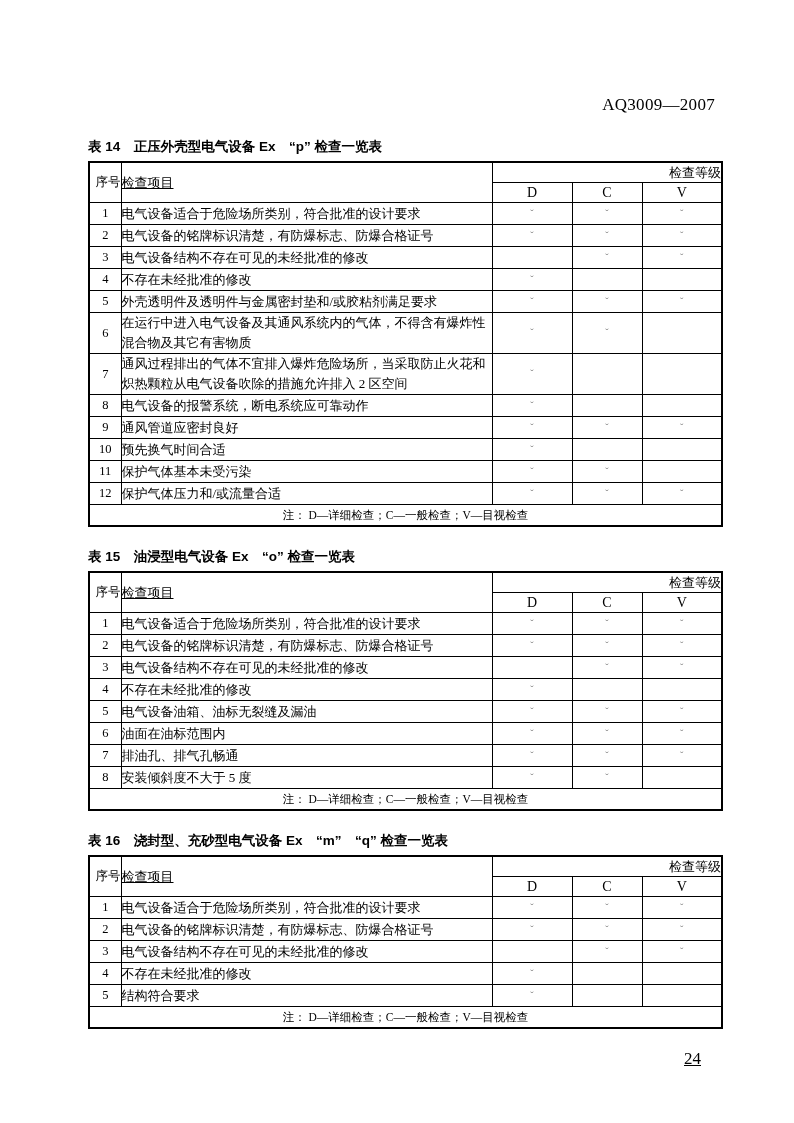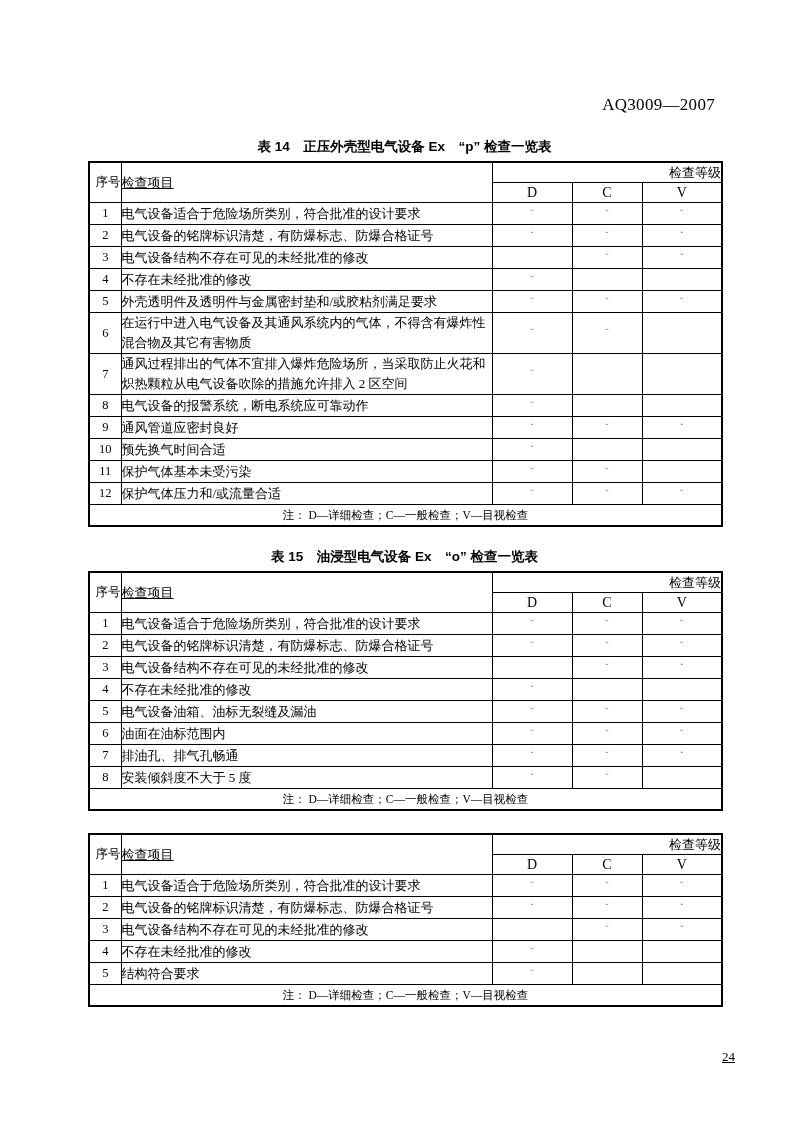--- a/index.html
+++ b/index.html
@@ -26,21 +26,21 @@
   .content {
     position: absolute;
     top: 139px;
     left: 88px;
     width: 633px;
   }
   .tbl-block + .tbl-block {
     margin-top: 22px;
   }
   .tbl-title {
-    text-align: center;
+    text-align: left;
     font-family: "Liberation Sans", "DejaVu Sans", sans-serif;
     font-weight: bold;
     font-size: 13.5px;
     line-height: 16px;
     margin: 0 0 6px 0;
     white-space: nowrap;
   }
   table.checklist {
     width: 633px;
     border-collapse: collapse;
@@ -96,22 +96,22 @@
   }
   td.cell-note {
     font-size: 11.5px;
     height: 20px;
     padding-left: 31px;
     text-align: center;
   }
   .page-num {
     position: absolute;
     top: 1049px;
-    right: 59px;
-    font-size: 13px;
+    right: 93px;
+    font-size: 17px;
     text-decoration: underline;
   }
 </style>
 </head>
 <body>
 
 <div class="page">
   <div class="doc-header">AQ3009—2007</div>
 
   <div class="content" id="tables-root">
@@ -307,20 +307,21 @@
               <td class="cell-check"><span>ˇ</span></td>
               <td class="cell-check"></td>
             </tr>
             <tr>
               <td class="cell-note" colspan="5">注： D—详细检查；C—一般检查；V—目视检查</td>
             </tr>
           </tbody>
         </table>
       </div>
       <div class="tbl-block">
+        <div class="tbl-title">表 16　浇封型、充砂型电气设备 Ex　“m”　“q” 检查一览表</div>
         <table class="checklist">
           <colgroup>
             <col style="width: 32px;">
             <col style="width: 371px;">
             <col style="width: 80px;">
             <col style="width: 70px;">
             <col style="width: 80px;">
           </colgroup>
           <thead>
             <tr>

